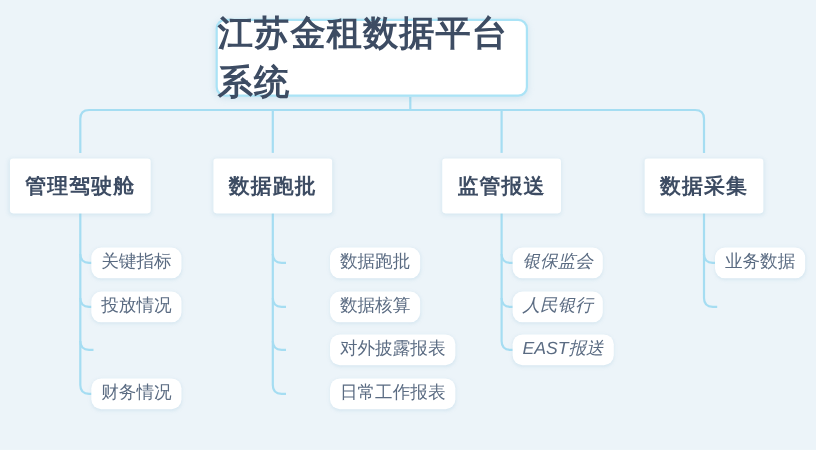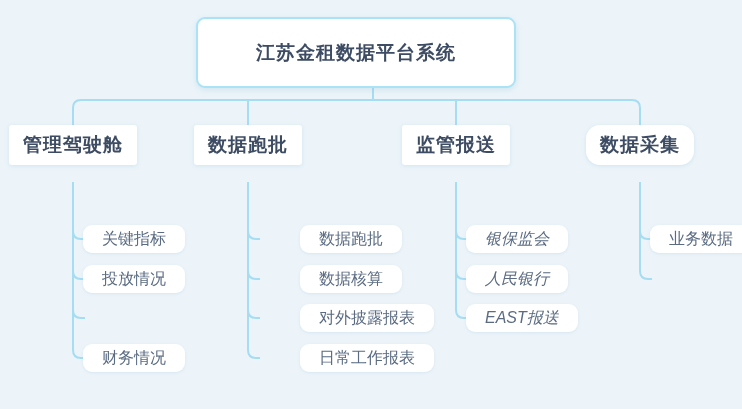--- a/index.html
+++ b/index.html
@@ -21,54 +21,54 @@
     pointer-events: none;
   }
   .node {
     position: absolute;
     background: #ffffff;
     box-sizing: border-box;
   }
   .title-node {
     left: 196px;
     top: 17px;
-    width: 320px;
+    width: 284px;
     height: 71px;
     border: 2px solid #aae3f6;
     border-radius: 9px;
     box-shadow: 0 2px 6px rgba(140, 190, 215, 0.28);
     display: flex;
     align-items: center;
     justify-content: center;
-    font-size: 19px;
+    font-size: 32px;
     font-weight: 700;
     color: #3d4c63;
     letter-spacing: 1px;
   }
   .branch-node {
-    top: 125px;
-    height: 40px;
+    top: 144px;
+    height: 50px;
     border-radius: 3px;
     box-shadow: 0 1px 4px rgba(150, 195, 220, 0.30);
     display: flex;
     align-items: center;
     justify-content: center;
     font-size: 19px;
     font-weight: 700;
     color: #3d4c63;
     letter-spacing: 1px;
   }
   .branch-1 { left: 9px;   width: 128px; }
   .branch-2 { left: 194px; width: 108px; }
   .branch-3 { left: 402px; width: 108px; }
-  .branch-4 { left: 586px; width: 108px; border-radius: 14px; }
+  .branch-4 { left: 586px; width: 108px; }
   .child-node {
     height: 28px;
     line-height: 28px;
-    padding: 0 19px;
+    padding: 0 9px;
     border-radius: 9px;
     box-shadow: 0 1px 3px rgba(150, 195, 220, 0.25);
     font-size: 16px;
     color: #5a6b82;
     white-space: nowrap;
   }
   .col-1 { left: 83px; }
   .col-2 { left: 258px; margin-left: 42px; }
   .col-3 { left: 466px; font-style: italic; }
   .col-4 { left: 650px; }

